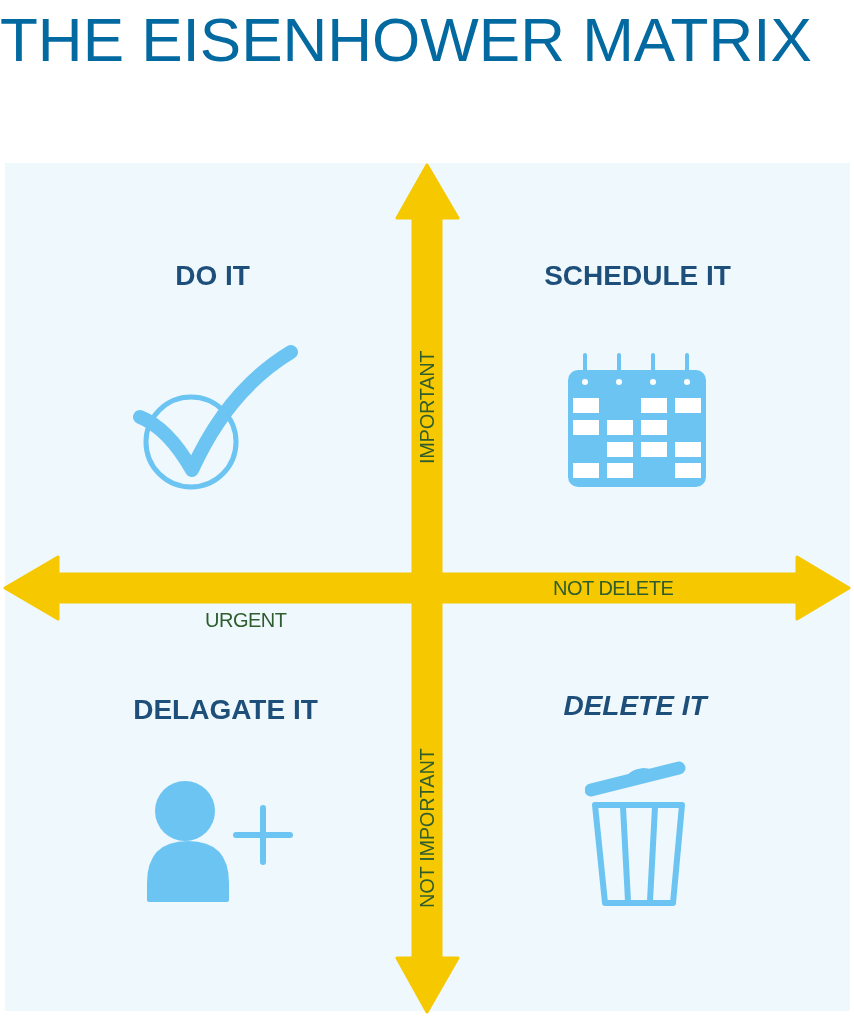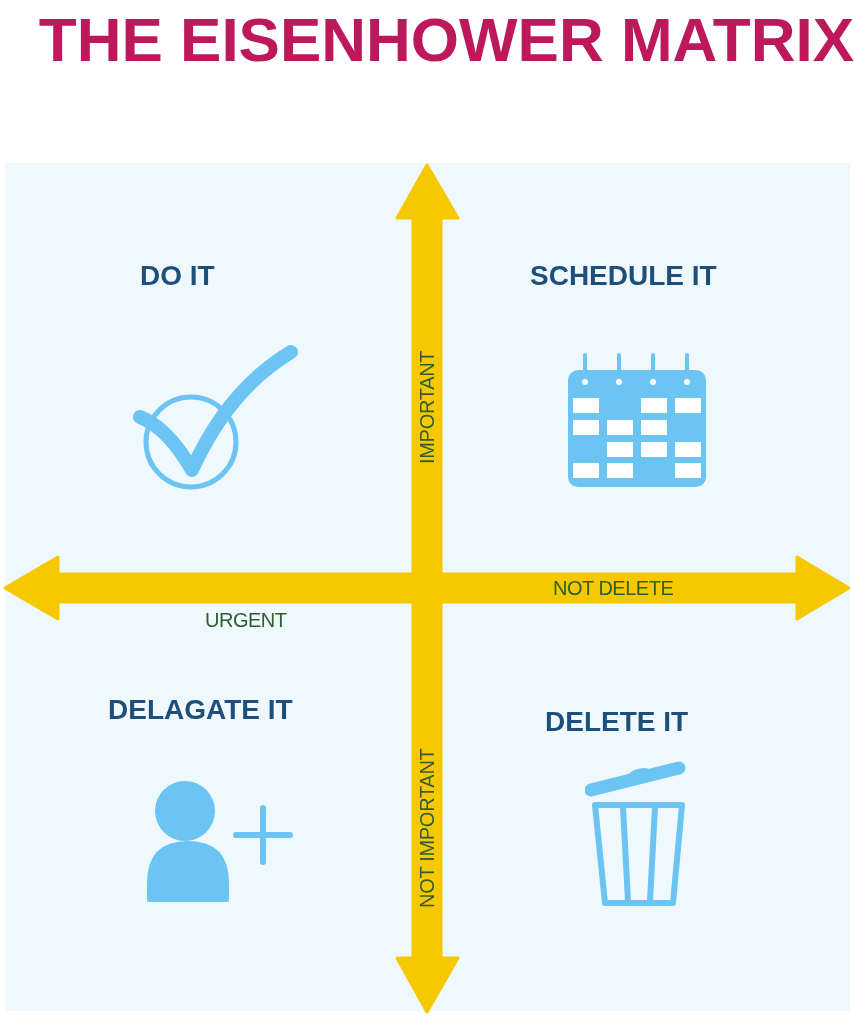--- a/index.html
+++ b/index.html
@@ -9,41 +9,42 @@
       height: 1024px;
       background: #ffffff;
       overflow: hidden;
       font-family: "Liberation Sans", "DejaVu Sans", sans-serif;
     }
     .page { position: relative; width: 854px; height: 1024px; }
     .title {
       position: absolute;
       left: 0; top: 4px;
       width: 854px;
-      text-align: right;
+      text-align: left;
       font-size: 62px;
-      font-weight: bold;
-      color: #be185d;
+      font-weight: normal;
+      color: #0369a1;
       letter-spacing: 0px;
       white-space: nowrap;
       line-height: 72px;
     }
     .panel {
       position: absolute;
       left: 5px; top: 163px;
       width: 845px; height: 848px;
       background: #eff8fc;
     }
     .axes { position: absolute; left: 0; top: 0; }
     .quad-label {
       position: absolute;
       font-size: 28px;
       font-weight: bold;
       color: #1d4f7a;
       white-space: nowrap;
+      text-align: center;
       line-height: 32px;
     }
     .axis-label {
       position: absolute;
       font-size: 20px;
       color: #2f5d2e;
       white-space: nowrap;
       line-height: 22px;
       letter-spacing: -0.5px;
     }
@@ -114,29 +115,29 @@
 
     <rect x="42" y="92" width="26" height="15" fill="#ffffff"></rect>
     <rect x="76" y="92" width="26" height="15" fill="#ffffff"></rect>
     <rect x="110" y="92" width="26" height="15" fill="#ffffff"></rect>
 
     <rect x="8" y="113" width="26" height="15" fill="#ffffff"></rect>
     <rect x="42" y="113" width="26" height="15" fill="#ffffff"></rect>
     <rect x="110" y="113" width="26" height="15" fill="#ffffff"></rect>
   </svg>
 
-  <div class="quad-label" style="left:108px; top:694px; width:215px;">DELAGATE IT</div>
+  <div class="quad-label" style="left:118px; top:694px; width:215px;">DELAGATE IT</div>
   <svg class="icon" style="left:140px; top:775px;" width="160" height="130" viewBox="0 0 160 130">
     <circle cx="45" cy="36" r="30" fill="#6cc4f2"></circle>
     <path d="M7 125 L7 108 Q7 66 48 66 Q89 66 89 108 L89 125 Q89 127 86 127 L10 127 Q7 127 7 125 Z" fill="#6cc4f2"></path>
     <rect x="120" y="30" width="6" height="60" rx="3" fill="#6cc4f2"></rect>
     <rect x="93" y="57" width="60" height="6" rx="3" fill="#6cc4f2"></rect>
   </svg>
 
-  <div class="quad-label" style="left:545px; top:706px; width:180px;">DELETE IT</div>
+  <div class="quad-label" style="left:545px; top:690px; width:180px;font-style:italic;">DELETE IT</div>
   <svg class="icon" style="left:585px; top:760px;" width="110" height="150" viewBox="0 0 110 150">
 
     <path d="M6 30 L94 8" stroke="#6cc4f2" stroke-width="13" stroke-linecap="round"></path>
     <path d="M40 21 Q42 10 58 8 Q70 8 68 16" fill="#6cc4f2"></path>
 
     <path d="M10 45 L97 45 L88 143 L20 143 Z" fill="none" stroke="#6cc4f2" stroke-width="6" stroke-linejoin="round"></path>
     <line x1="38" y1="47" x2="43" y2="141" stroke="#6cc4f2" stroke-width="6"></line>
     <line x1="70" y1="47" x2="65" y2="141" stroke="#6cc4f2" stroke-width="6"></line>
   </svg>
 

